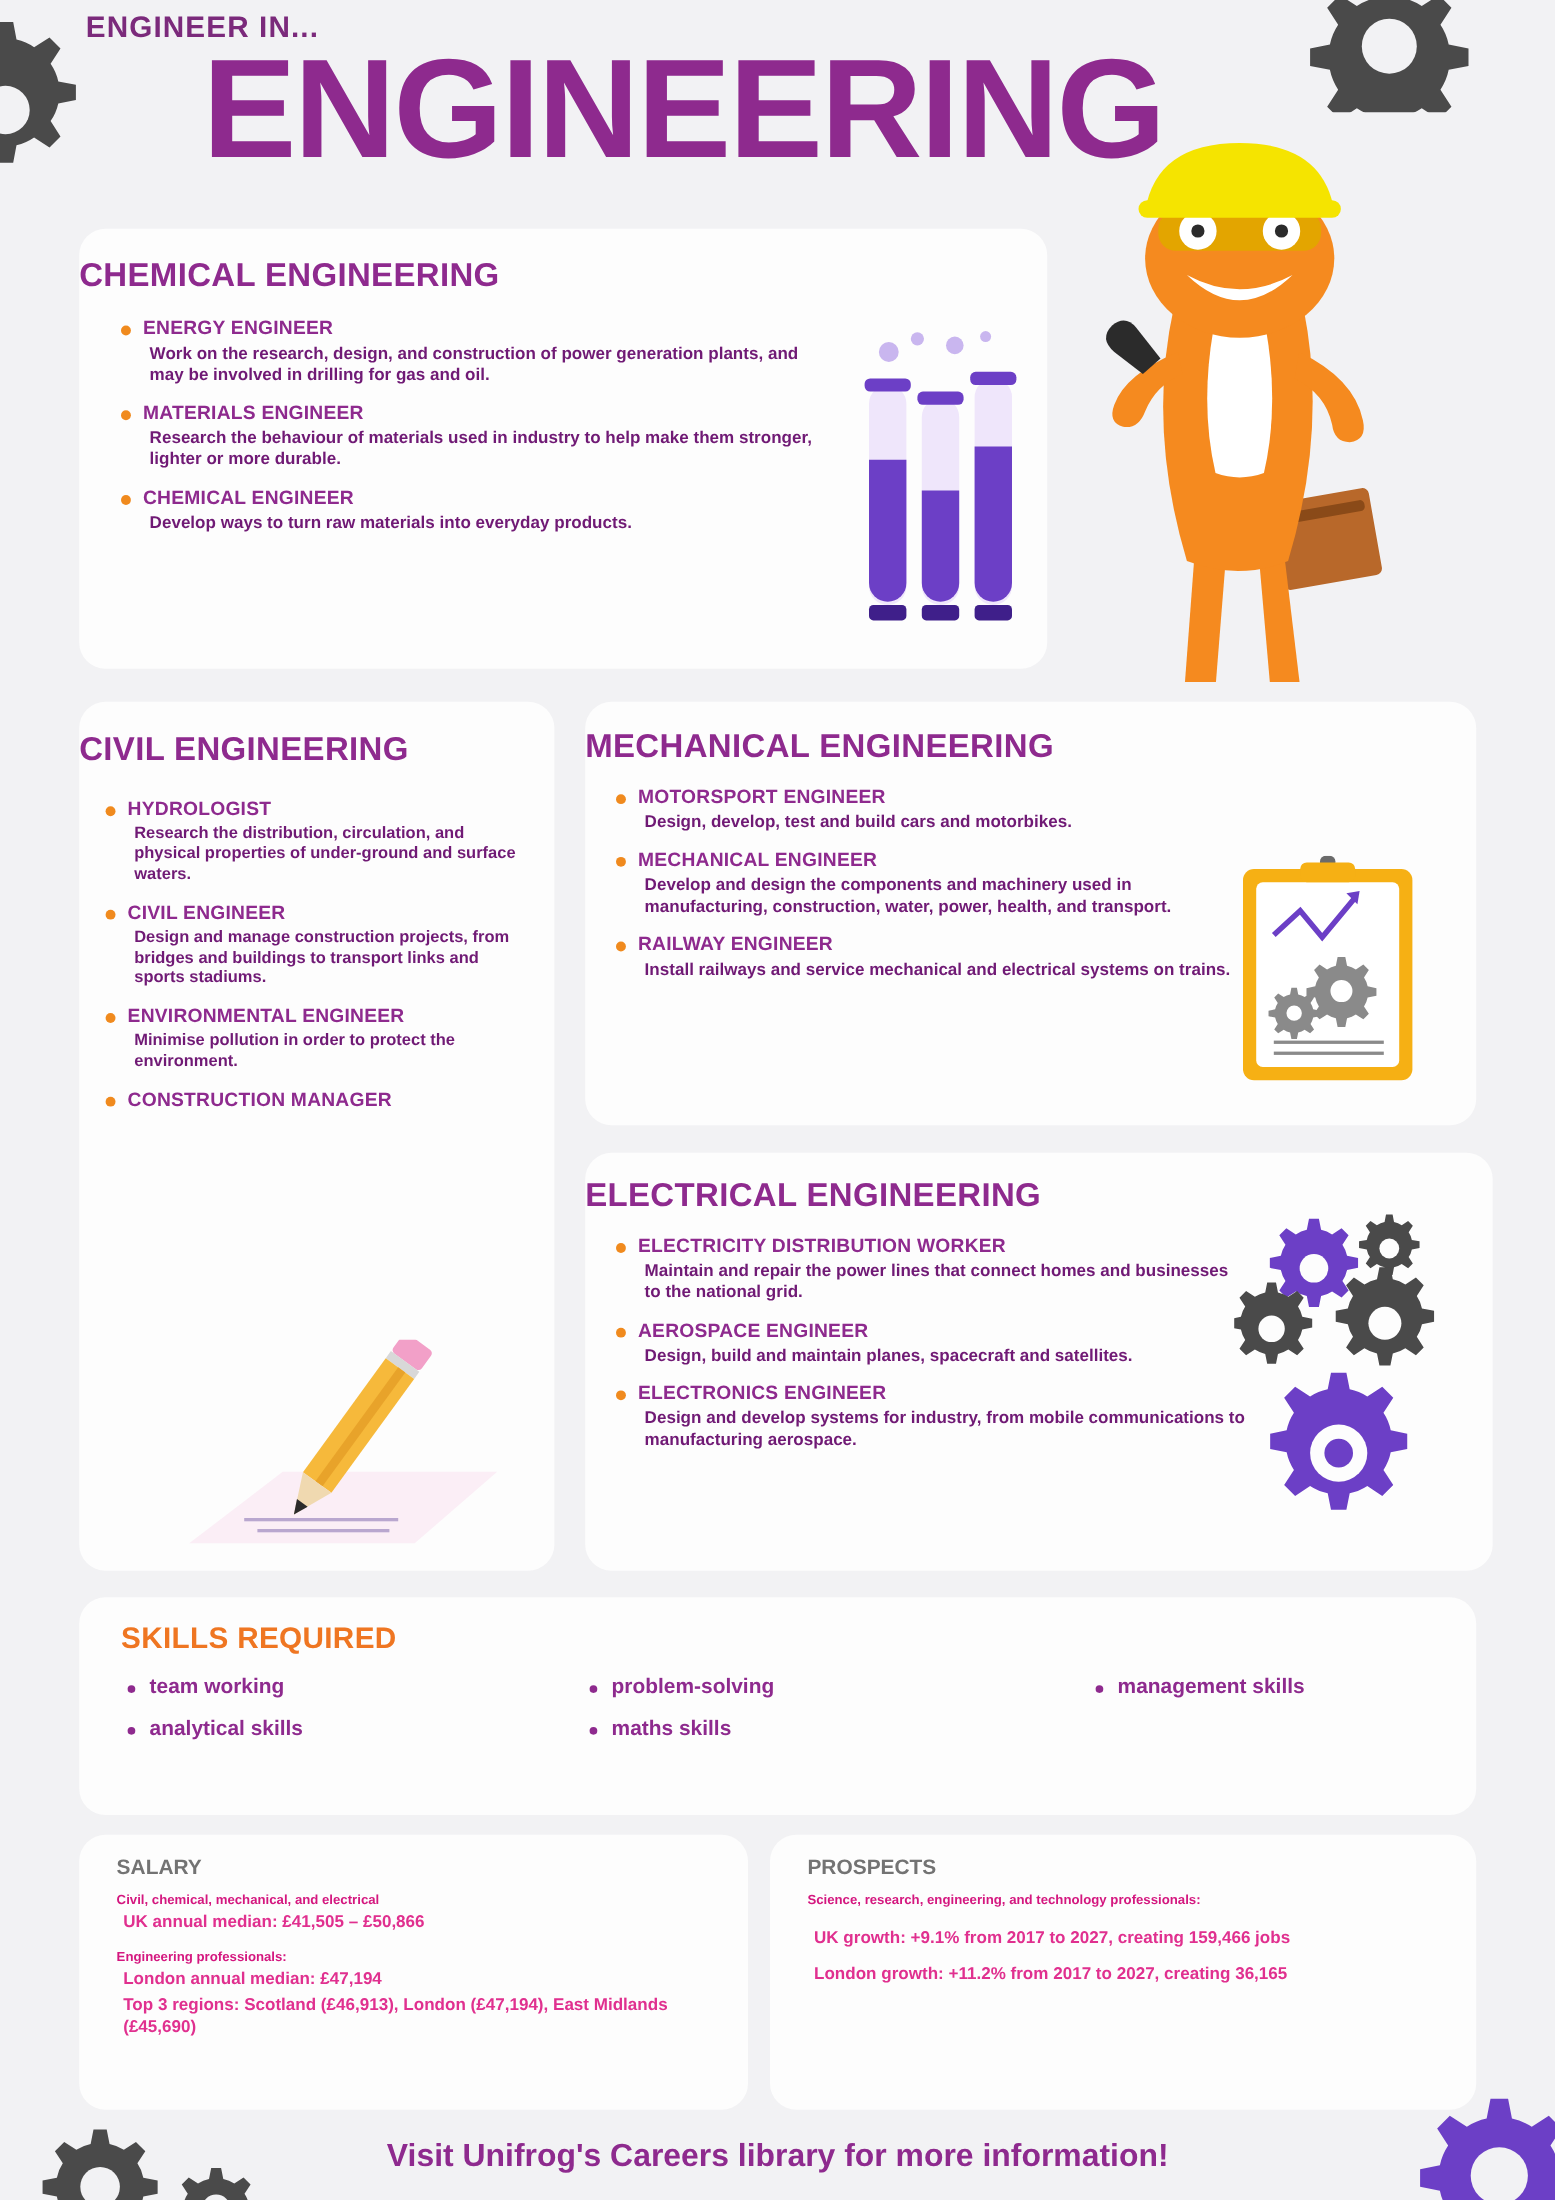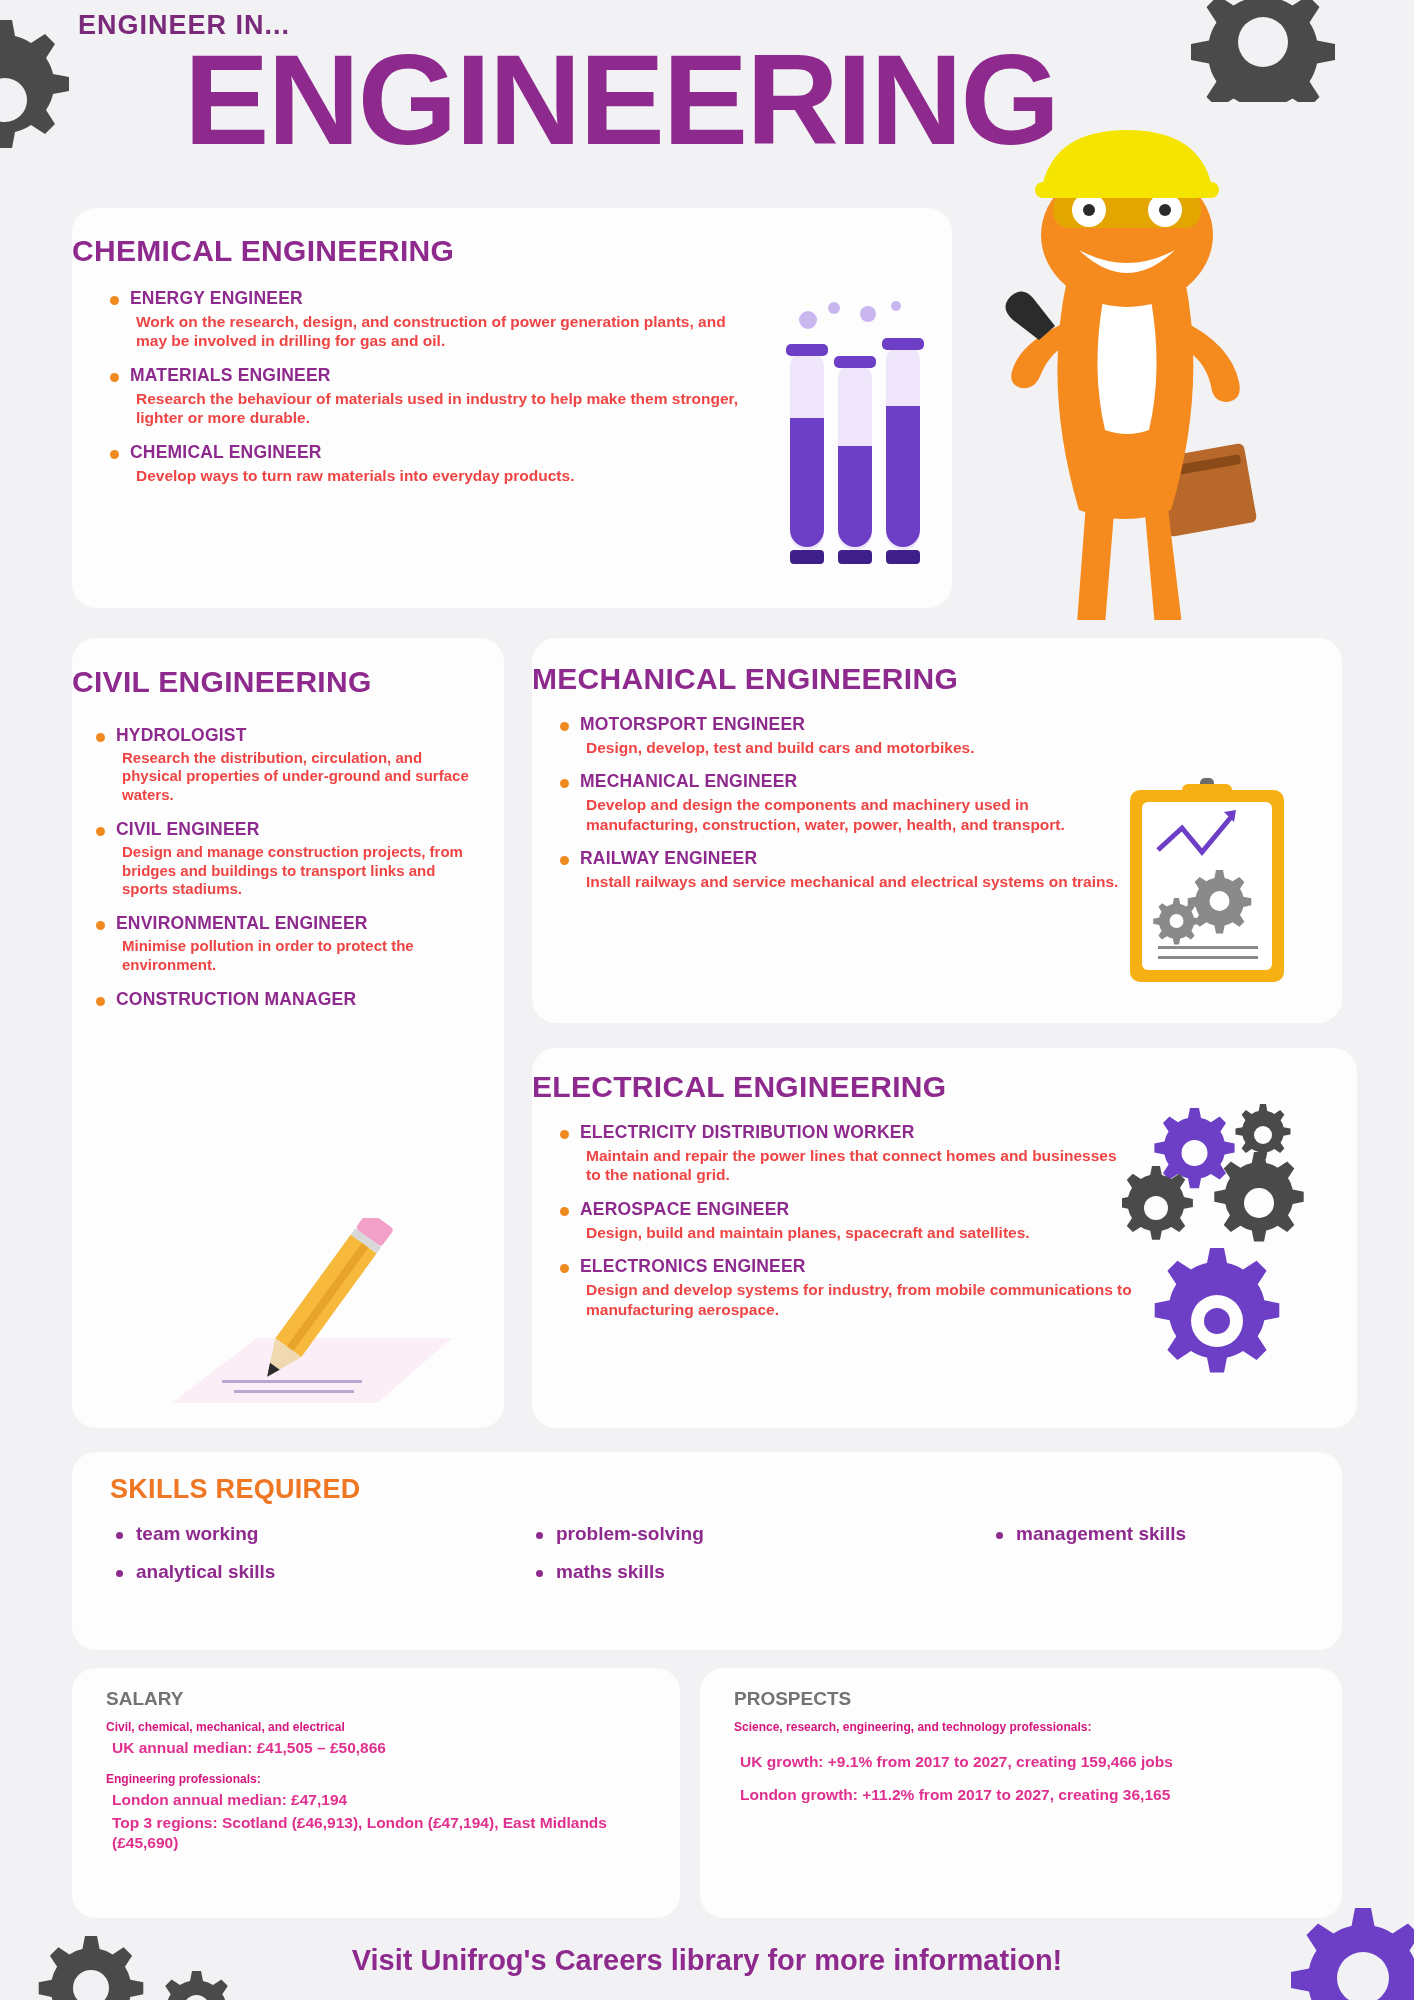--- a/index.html
+++ b/index.html
@@ -55,21 +55,21 @@
     width: 9px; height: 9px; border-radius: 50%;
     background: #f08a1e;
   }
   .job .jtitle {
     color: #8e2a8e;
     font-weight: bold;
     font-size: 17.5px;
     letter-spacing: 0.2px;
   }
   .job .jdesc {
-    color: #ef4444;
+    color: #701a75;
     font-weight: bold;
     font-size: 15.5px;
     line-height: 1.25;
     margin-top: 3px;
     padding-left: 6px;
   }
 
   
   #card-chemical { left: 72px; top: 208px; width: 880px; height: 400px; }
   #card-chemical .card-title { padding-top: 26px; }

